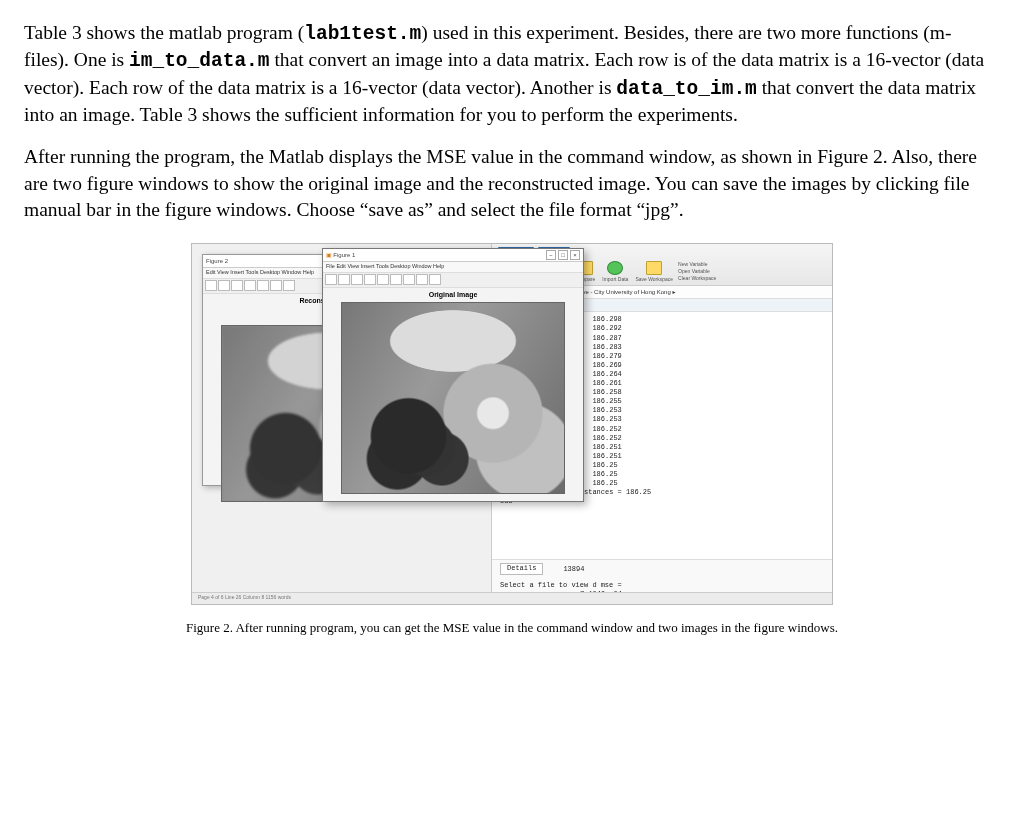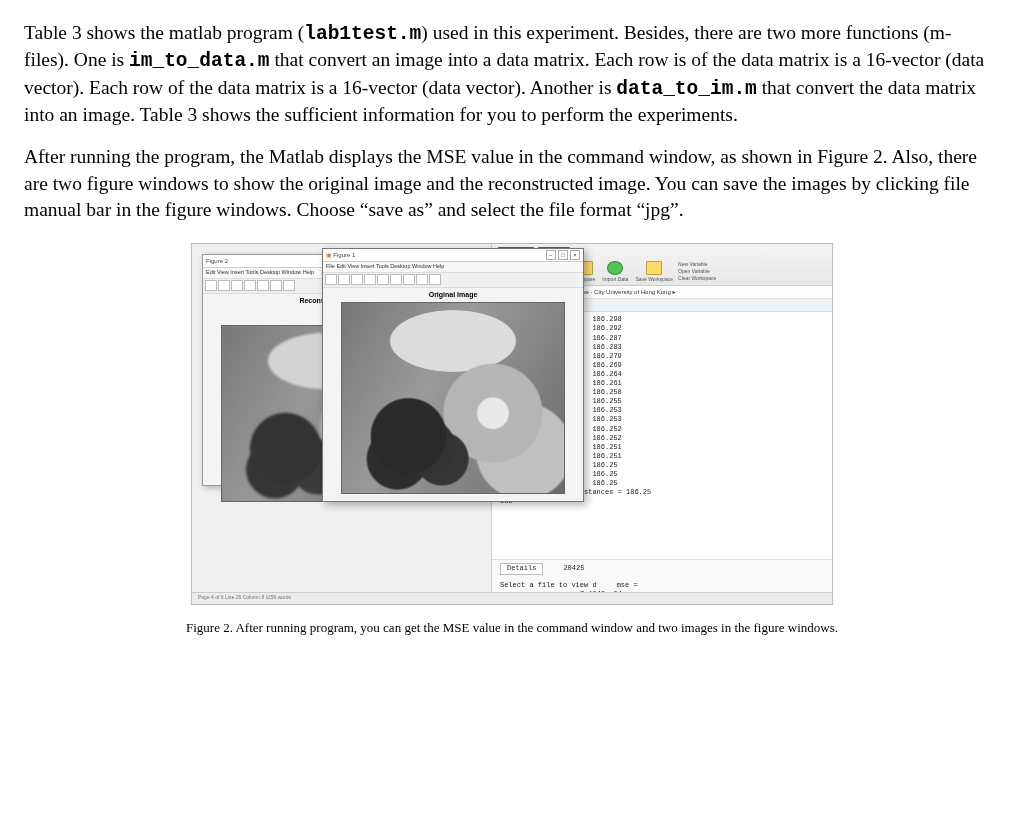--- a/index.html
+++ b/index.html
@@ -310,26 +310,26 @@
             <div class="cmdrow">   58     1      6    186.251</div>
             <div class="cmdrow">   59     1      4    186.25</div>
             <div class="cmdrow">   60     1      5    186.25</div>
             <div class="cmdrow">   61     1      2    186.25</div>
             <div class="cmdrow">Best total sum of distances = 186.25</div>
             <div class="cmdrow"></div>
             <div class="cmdrow">sub =</div>
           </div>
       </div>
       <div class="cmdbottom">
-        <div style="display:flex;gap:20px;align-items:center;">
+        <div style="display:flex;gap:20px;align-items:flex-end;">
           <span style="border:1px solid #bbb;padding:0 6px;background:#fff;">Details</span>
-          <span>20425</span>
+          <span>13894</span>
         </div>
         <div style="height:6px;"></div>
-        <div style="display:flex;gap:20px;">
+        <div style="display:flex;gap:4px;">
           <span>Select a file to view d</span>
           <span>mse =</span>
         </div>
         <div style="padding-left:80px;">    7.1049e-04</div>
       </div>
     </div>
 
     <div class="footer">Page 4 of 6    Line 26   Column 8    1156 words</div>
 
     <div class="figwin2">

